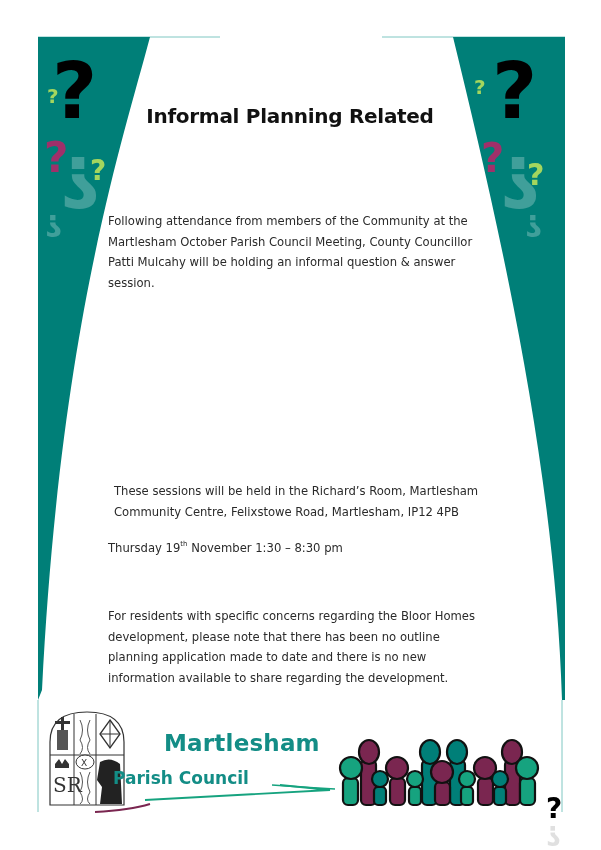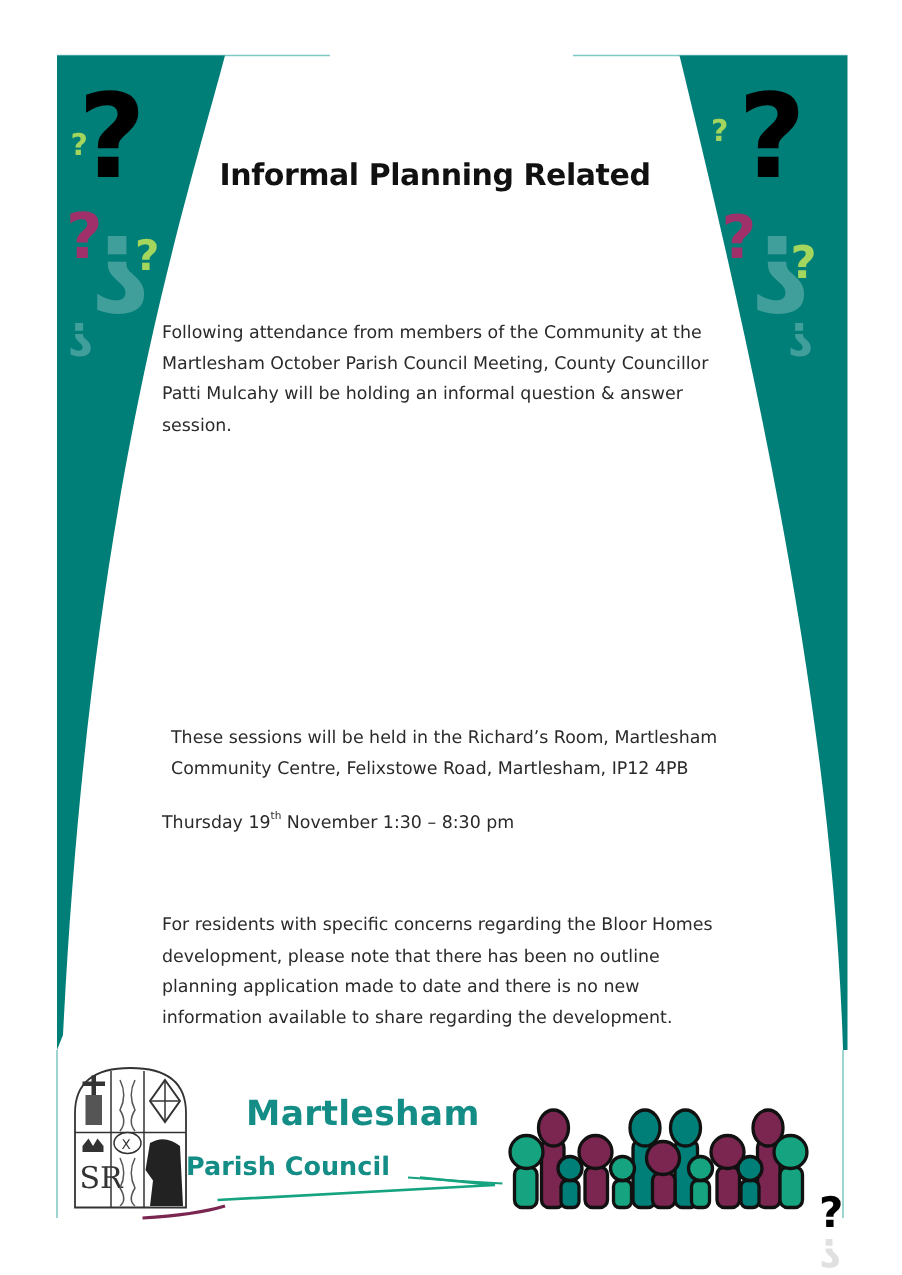--- a/index.html
+++ b/index.html
@@ -7,21 +7,21 @@
   .page { position:absolute; left:0; top:0; width:601px; height:850px; background:#fff; }
   svg.bg { position:absolute; left:0; top:0; }
   .title { position:absolute; left:120px; width:340px; text-align:center; font-family:"DejaVu Sans", sans-serif; font-weight:bold; font-size:20px; color:#111; letter-spacing:-0.3px; }
   .t1 { top:104px; }
   .t2 { top:149px; }
   .body { position:absolute; left:108px; width:384px; font-family:"DejaVu Sans", sans-serif; font-size:11.6px; line-height:20.6px; color:#2a2a2a; }
   .body p { margin:0 0 7px 0; }
   .dates p { margin:16px 0 7px 0; }
   sup { font-size:7px; vertical-align:6px; line-height:0; }
   .logo-text1 { position:absolute; left:128px; top:730px; font-family:"DejaVu Sans", sans-serif; font-size:23px; color:#138d86; font-weight:bold; letter-spacing:0.2px;margin-left:36px; }
-  .logo-text2 { position:absolute; left:124px; top:768px; font-family:"DejaVu Sans", sans-serif; font-size:17px; color:#138d86; font-weight:bold; }
+  .logo-text2 { position:absolute; left:113px; top:768px; font-family:"DejaVu Sans", sans-serif; font-size:17px; color:#138d86; font-weight:bold; }
 </style>
 </head>
 <body>
 
 <div class="page">
 
   <svg class="bg" width="601" height="850" viewBox="0 0 601 850">
 
     <line x1="38" y1="37" x2="220" y2="37" stroke="#7fc7c2" stroke-width="1"></line>
     <line x1="382" y1="37" x2="565" y2="37" stroke="#7fc7c2" stroke-width="1"></line>

